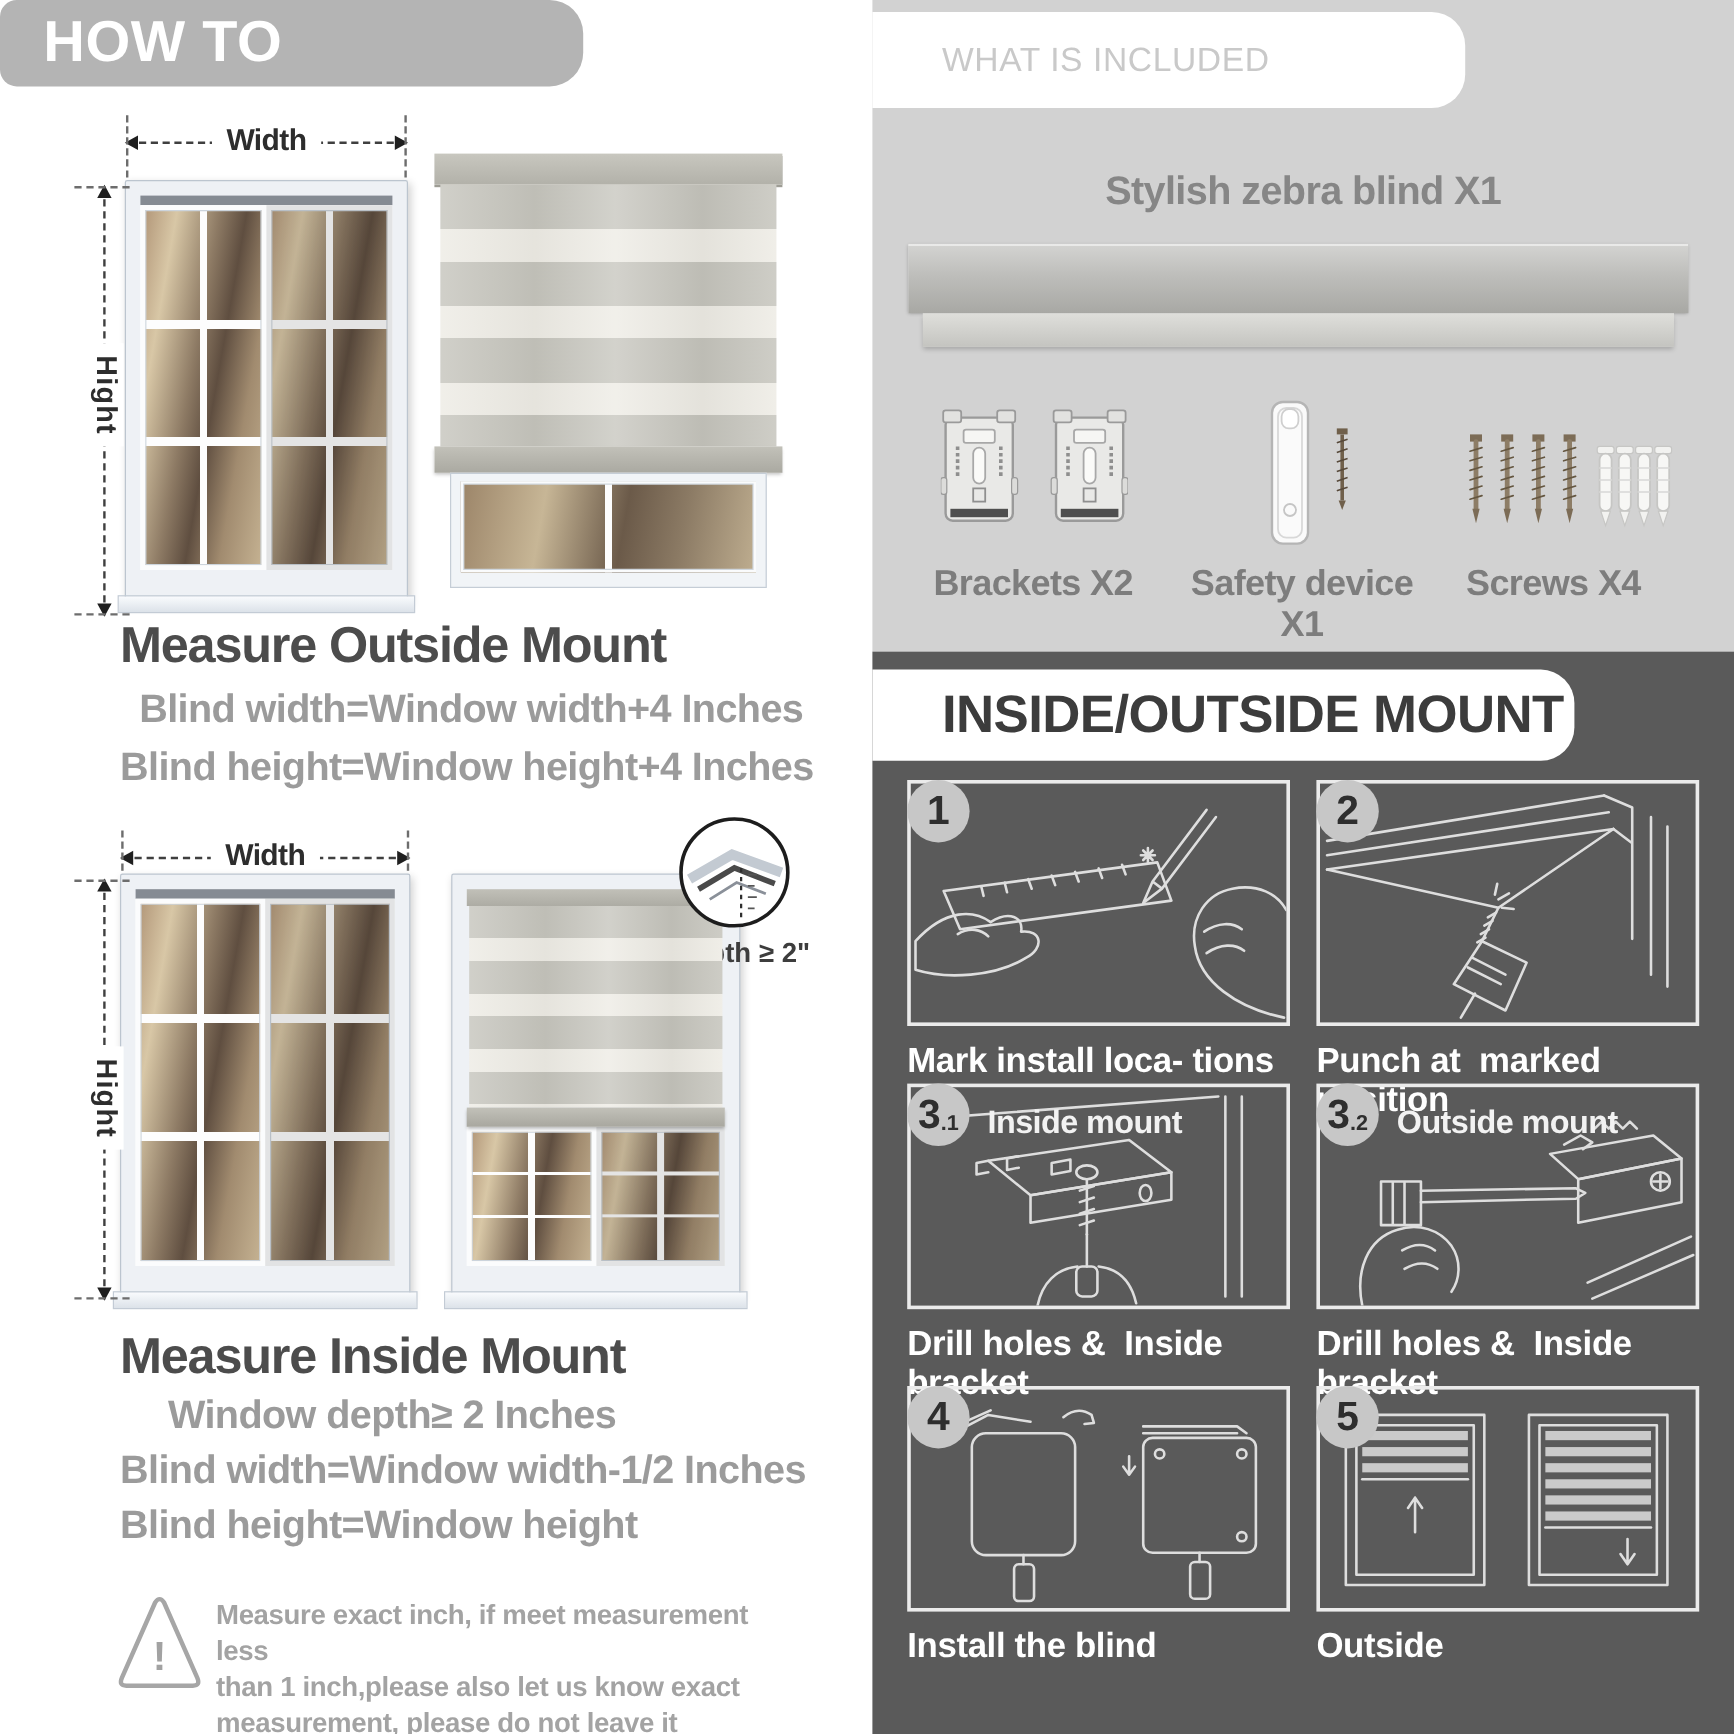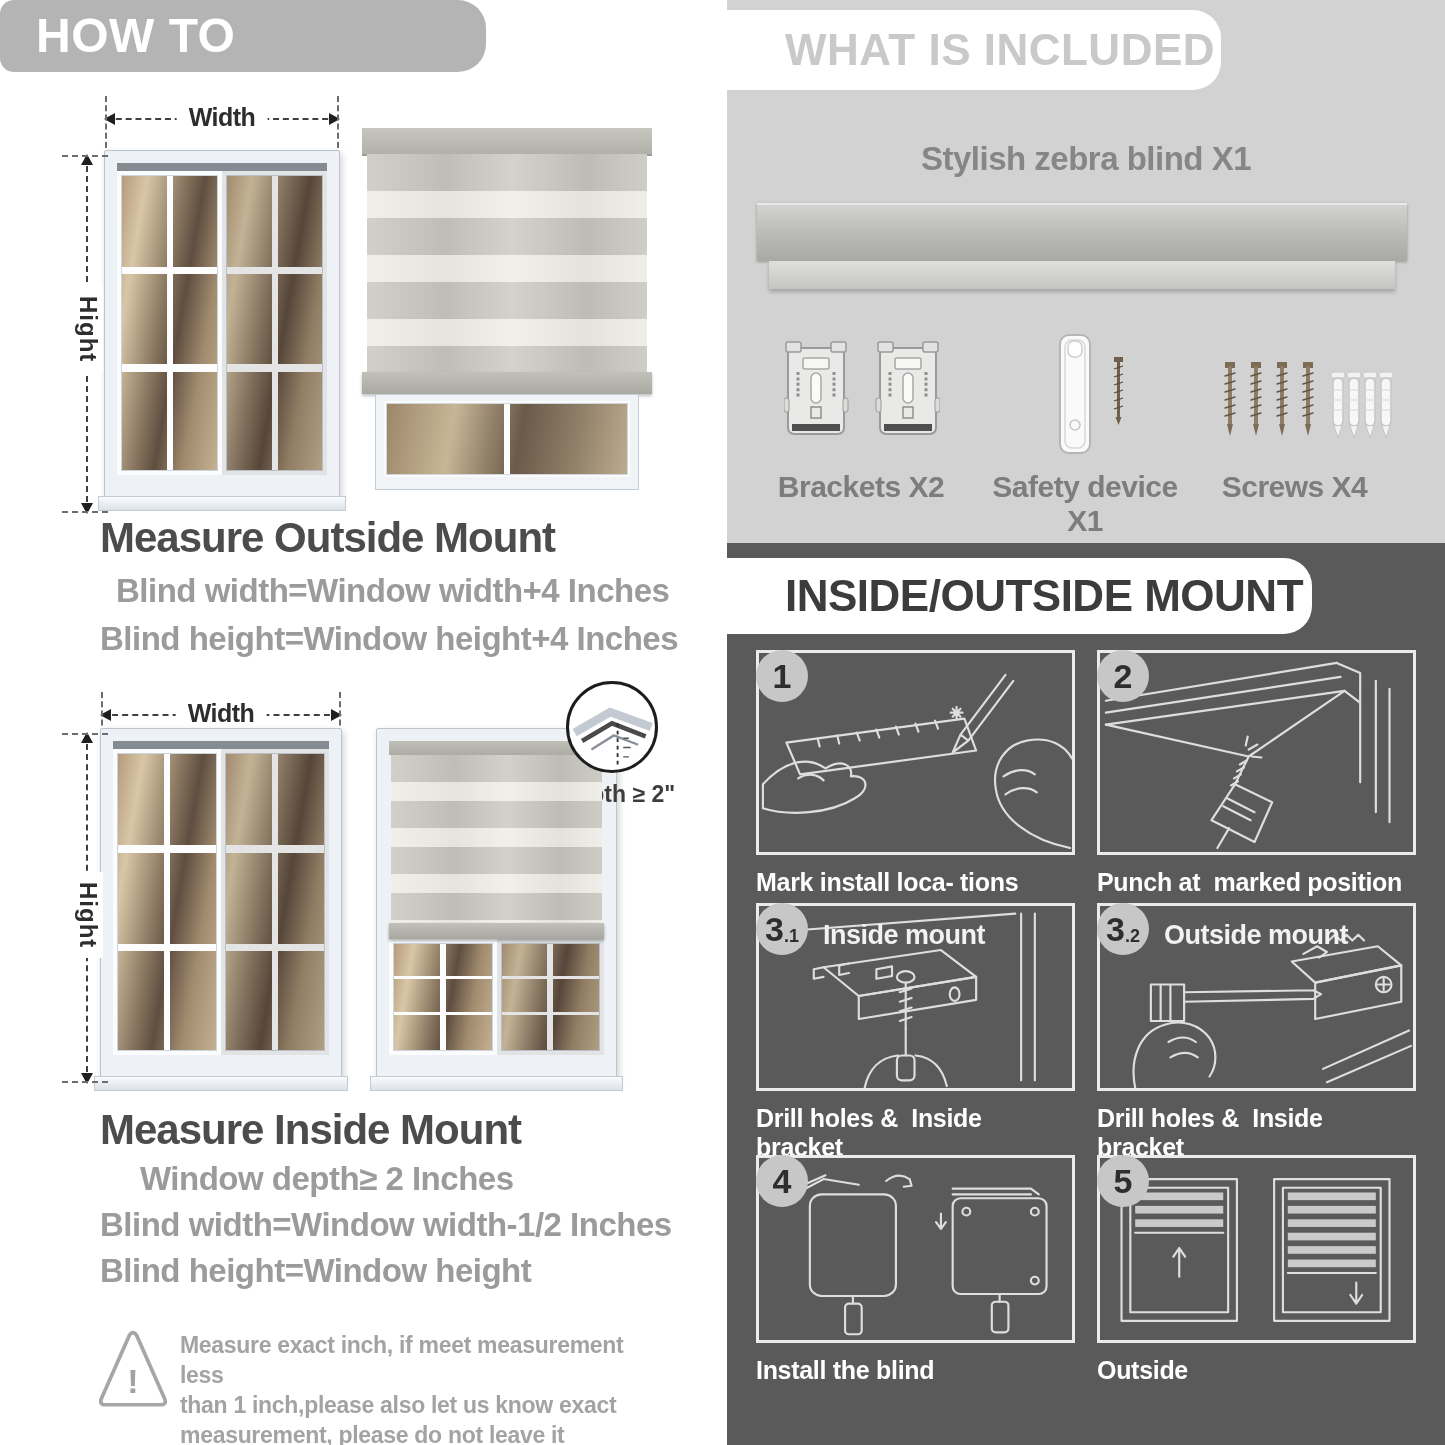--- a/index.html
+++ b/index.html
@@ -102,21 +102,21 @@
   .warn-tri { position:absolute; left:96px; top:1328px; width:74px; height:84px; }
   .warn-bang { position:absolute; left:0; right:0; top:34px; text-align:center;
     font-weight:700; font-size:34px; color:#a2a2a2; }
   .warn-text { position:absolute; left:180px; top:1330px; width:470px;
     font-weight:700; font-size:23px; line-height:30px; color:#a3a3a3; letter-spacing:-.3px; }
 
   
   .panel-light { left:727px; top:0; width:718px; height:543px; background:#d2d2d2; }
   .included-header-box { position:absolute; left:0; top:10px; width:494px; height:80px;
     background:#ffffff; border-radius:0 28px 28px 0;
-    color:#c9c9c9; font-weight:700; font-size:44px; line-height:80px; padding-left:58px; letter-spacing:.5px; }
+    color:#c9c9c9; font-weight:400; font-size:28px; line-height:80px; padding-left:58px; letter-spacing:.5px; }
   .blind-label { position:absolute; left:0; width:100%; top:140px; text-align:center;
     font-weight:700; font-size:33px; color:#868686; letter-spacing:-.5px; }
   .headrail-main { position:absolute; left:30px; top:203px; width:650px; height:58px;
     background:linear-gradient(180deg,#d4d4d2 0%,#bebebb 45%,#a8a8a4 100%);
     box-shadow:0 1px 3px rgba(0,0,0,.28), inset 0 2px 0 rgba(255,255,255,.5); }
   .headrail-under { position:absolute; left:42px; top:261px; width:626px; height:28px;
     background:linear-gradient(180deg,#dfdfdb 0%,#c4c4c0 100%);
     box-shadow:0 3px 4px rgba(0,0,0,.22); }
   .included-item-label { position:absolute; top:470px; text-align:center;
     font-weight:700; font-size:30px; color:#7d7d7d; letter-spacing:-.5px; }
@@ -128,21 +128,21 @@
 
   .step { position:absolute; width:319px; }
   .step-frame { position:relative; width:100%; border:3px solid #ebebeb; }
   .step-frame svg { position:absolute; inset:0; width:100%; height:100%; }
   .badge { position:absolute; left:-3px; top:-3px; width:52px; height:52px; z-index:3;
     background:#c7c7c7; border-radius:50%; display:flex; align-items:center; justify-content:center; }
   .badge-num { font-weight:700; font-size:34px; color:#2e2e2e; }
   .badge-sub { font-weight:700; font-size:18px; color:#2e2e2e; align-self:flex-end; margin-bottom:8px; }
   .step-title { position:absolute; left:64px; top:14px; z-index:3;
     font-weight:700; font-size:27px; color:#f2f2f2; letter-spacing:-.5px; }
-  .step-caption { margin-top:13px; font-weight:700; font-size:25px; color:#ffffff;
+  .step-caption { margin-top:13px; font-weight:700; font-size:29px; color:#ffffff;
     letter-spacing:-.3px; white-space:pre-wrap; }
 
   .la { stroke:#dedede; stroke-width:2.2; fill:none; stroke-linecap:round; stroke-linejoin:round; }
   .la-fill { fill:#d6d6d6; opacity:.9; stroke:none; }
 </style>
 </head>
 <body>
 
 <div class="abs left-header-bar">HOW TO MEASURE</div>
 

